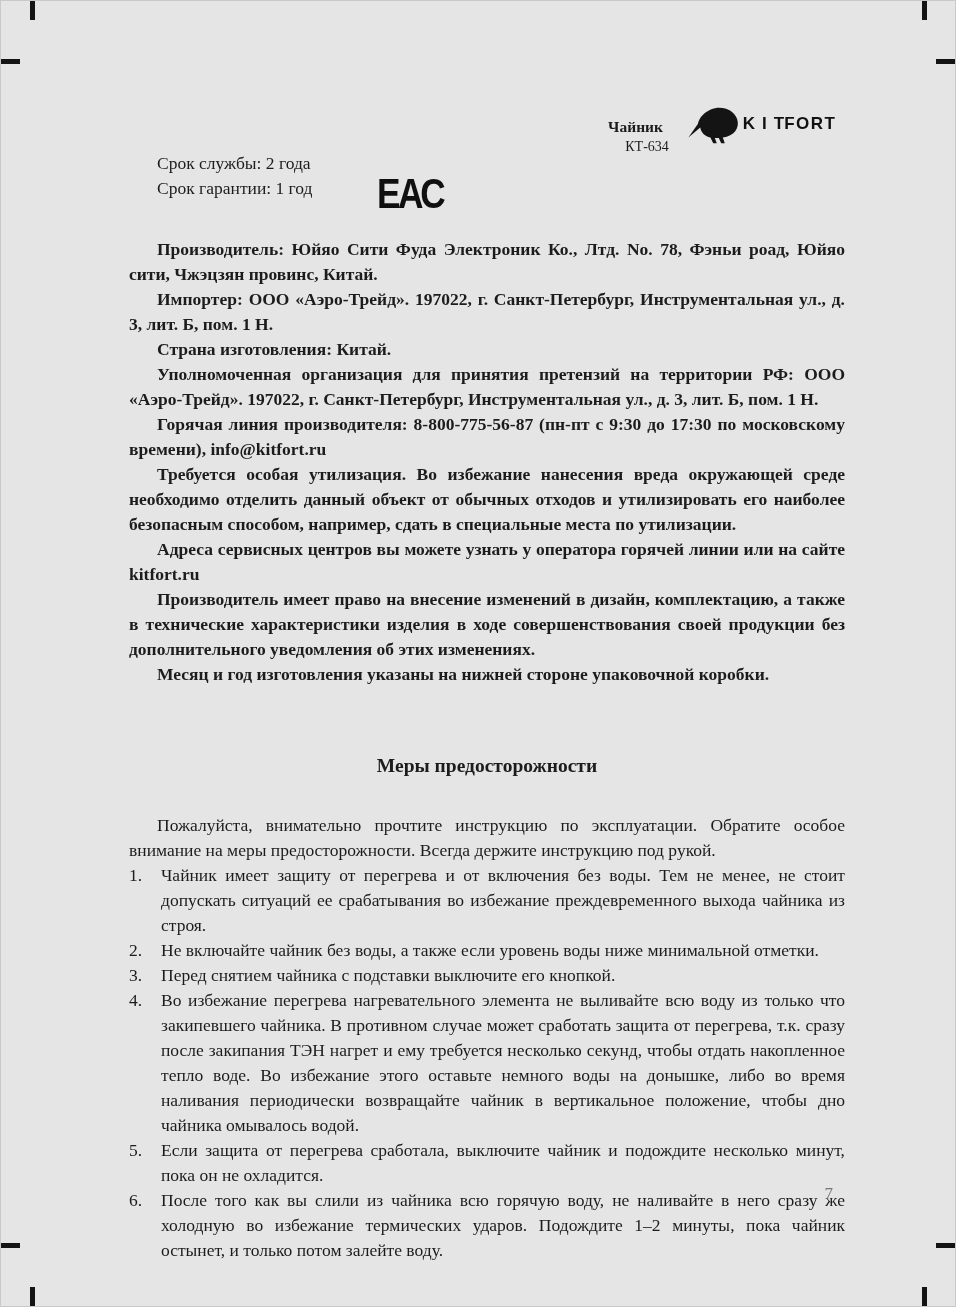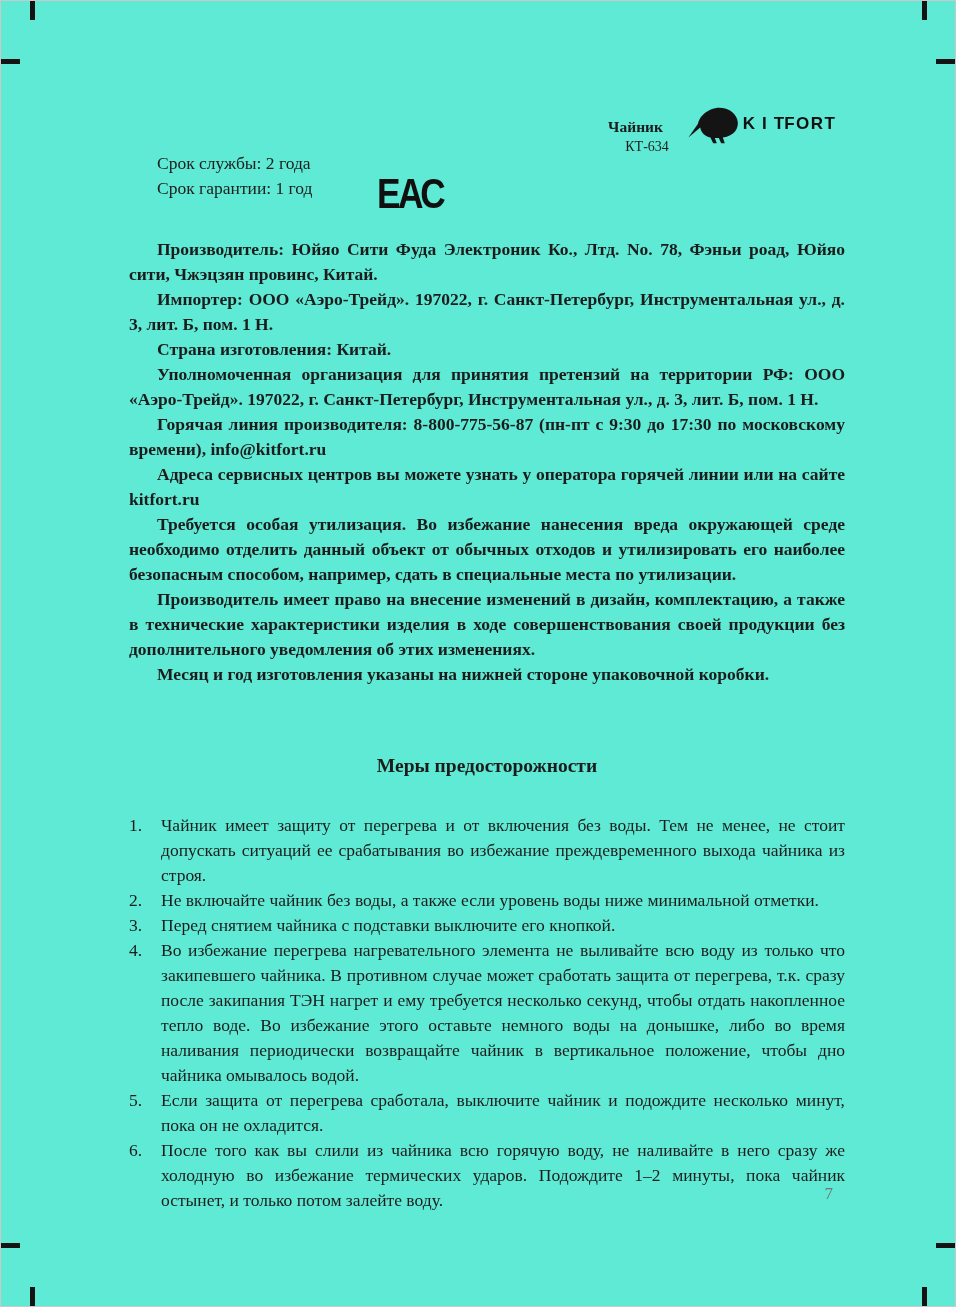--- a/index.html
+++ b/index.html
@@ -4,21 +4,21 @@
 <style>
   html, body {
     margin: 0;
     padding: 0;
     background: #ffffff;
   }
   .page {
     position: relative;
     width: 956px;
     height: 1307px;
-    background: #5eead4;
+    background: #e5e5e5;
     box-sizing: border-box;
     border: 1px solid #c9c9c9;
     font-family: "Liberation Serif", serif;
     color: #1c1c1c;
     overflow: hidden;
   }
 
   
   .crop { position: absolute; background: #141414; }
   .crop.v { width: 5px; height: 19px; }
@@ -177,28 +177,29 @@
       <div class="cert-line">Срок гарантии: 1 год</div>
       <div class="eac-mark">ЕАС</div>
     </div>
 
     <div class="paragraphs">
       <p>Производитель: Юйяо Сити Фуда Электроник Ко., Лтд. No. 78, Фэньи роад, Юйяо сити, Чжэцзян провинс, Китай.</p>
       <p>Импортер: ООО «Аэро-Трейд». 197022, г. Санкт-Петербург, Инструментальная ул., д. 3, лит. Б, пом. 1 Н.</p>
       <p>Страна изготовления: Китай.</p>
       <p>Уполномоченная организация для принятия претензий на территории РФ: ООО «Аэро-Трейд». 197022, г. Санкт-Петербург, Инструментальная ул., д. 3, лит. Б, пом. 1 Н.</p>
       <p>Горячая линия производителя: 8-800-775-56-87 (пн-пт с 9:30 до 17:30 по московскому времени), info@kitfort.ru</p>
+      <p>Требуется особая утилизация. Во избежание нанесения вреда окружающей среде необходимо отделить данный объект от обычных отходов и утилизировать его наиболее безопасным способом, например, сдать в специальные места по утилизации.</p>
       <p>Адреса сервисных центров вы можете узнать у оператора горячей линии или на сайте kitfort.ru</p>
-      <p>Требуется особая утилизация. Во избежание нанесения вреда окружающей среде необходимо отделить данный объект от обычных отходов и утилизировать его наиболее безопасным способом, например, сдать в специальные места по утилизации.</p>
       <p>Производитель имеет право на внесение изменений в дизайн, комплектацию, а также в технические характеристики изделия в ходе совершенствования своей продукции без дополнительного уведомления об этих изменениях.</p>
       <p>Месяц и год изготовления указаны на нижней стороне упаковочной коробки.</p>
     </div>
 
     <h2 class="section-title">Меры предосторожности</h2>
 
+    <p class="intro">Пожалуйста, внимательно прочтите инструкцию по эксплуатации. Обратите особое внимание на меры предосторожности. Всегда держите инструкцию под рукой.</p>
 
     <div class="safety-list">
       <div class="safety-item">
         <span class="num">1.</span>
         <div class="txt">Чайник имеет защиту от перегрева и от включения без воды. Тем не менее, не стоит допускать ситуаций ее срабатывания во избежание преждевременного выхода чайника из строя.</div>
       </div>
       <div class="safety-item">
         <span class="num">2.</span>
         <div class="txt">Не включайте чайник без воды, а также если уровень воды ниже минимальной отметки.</div>
       </div>

